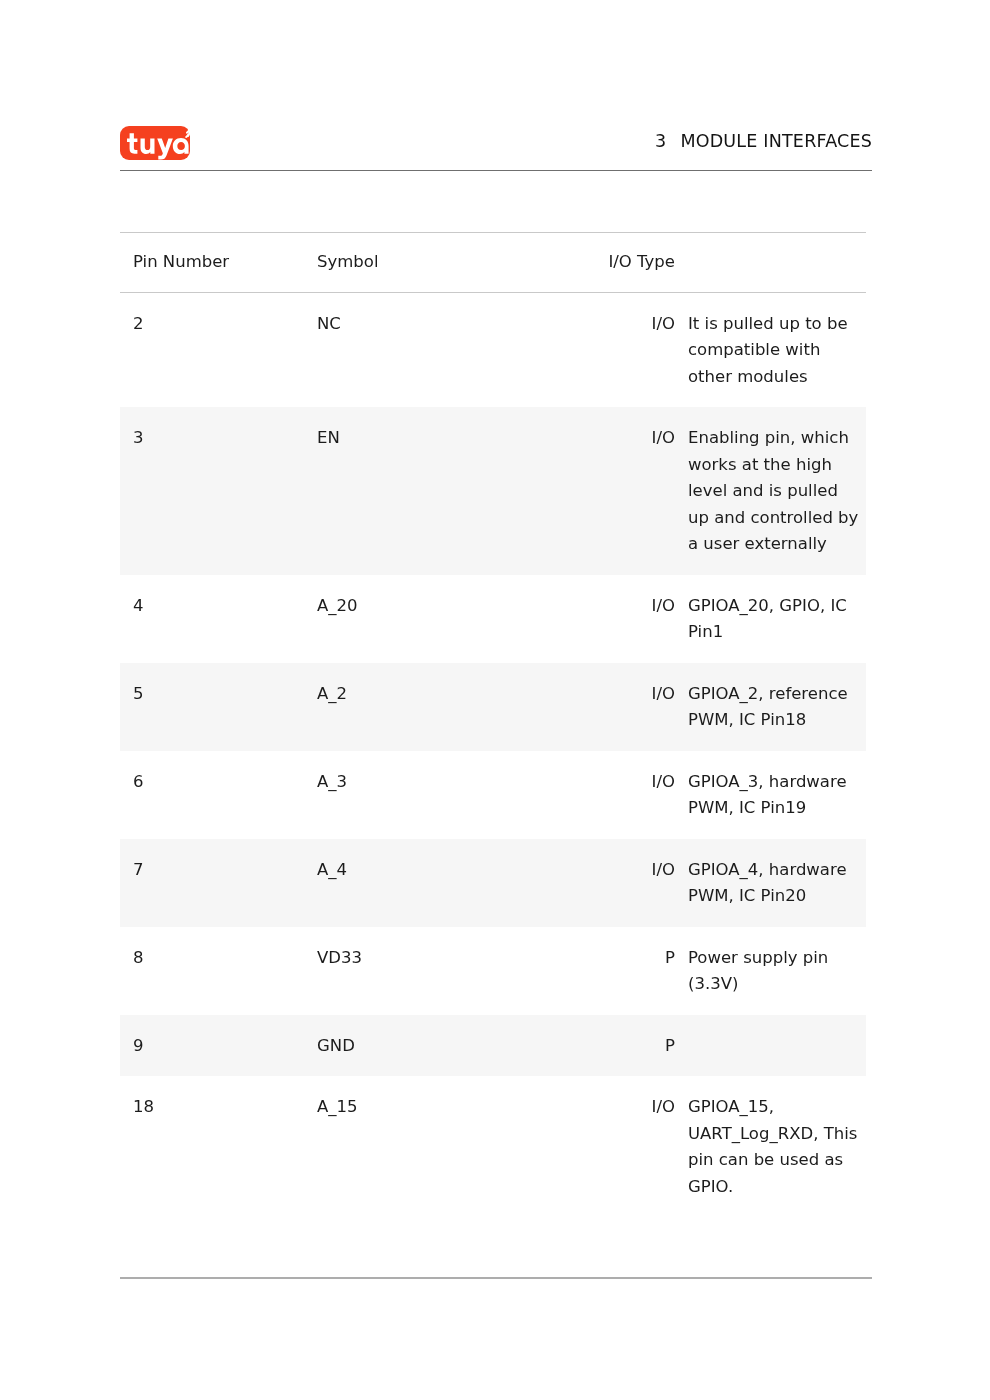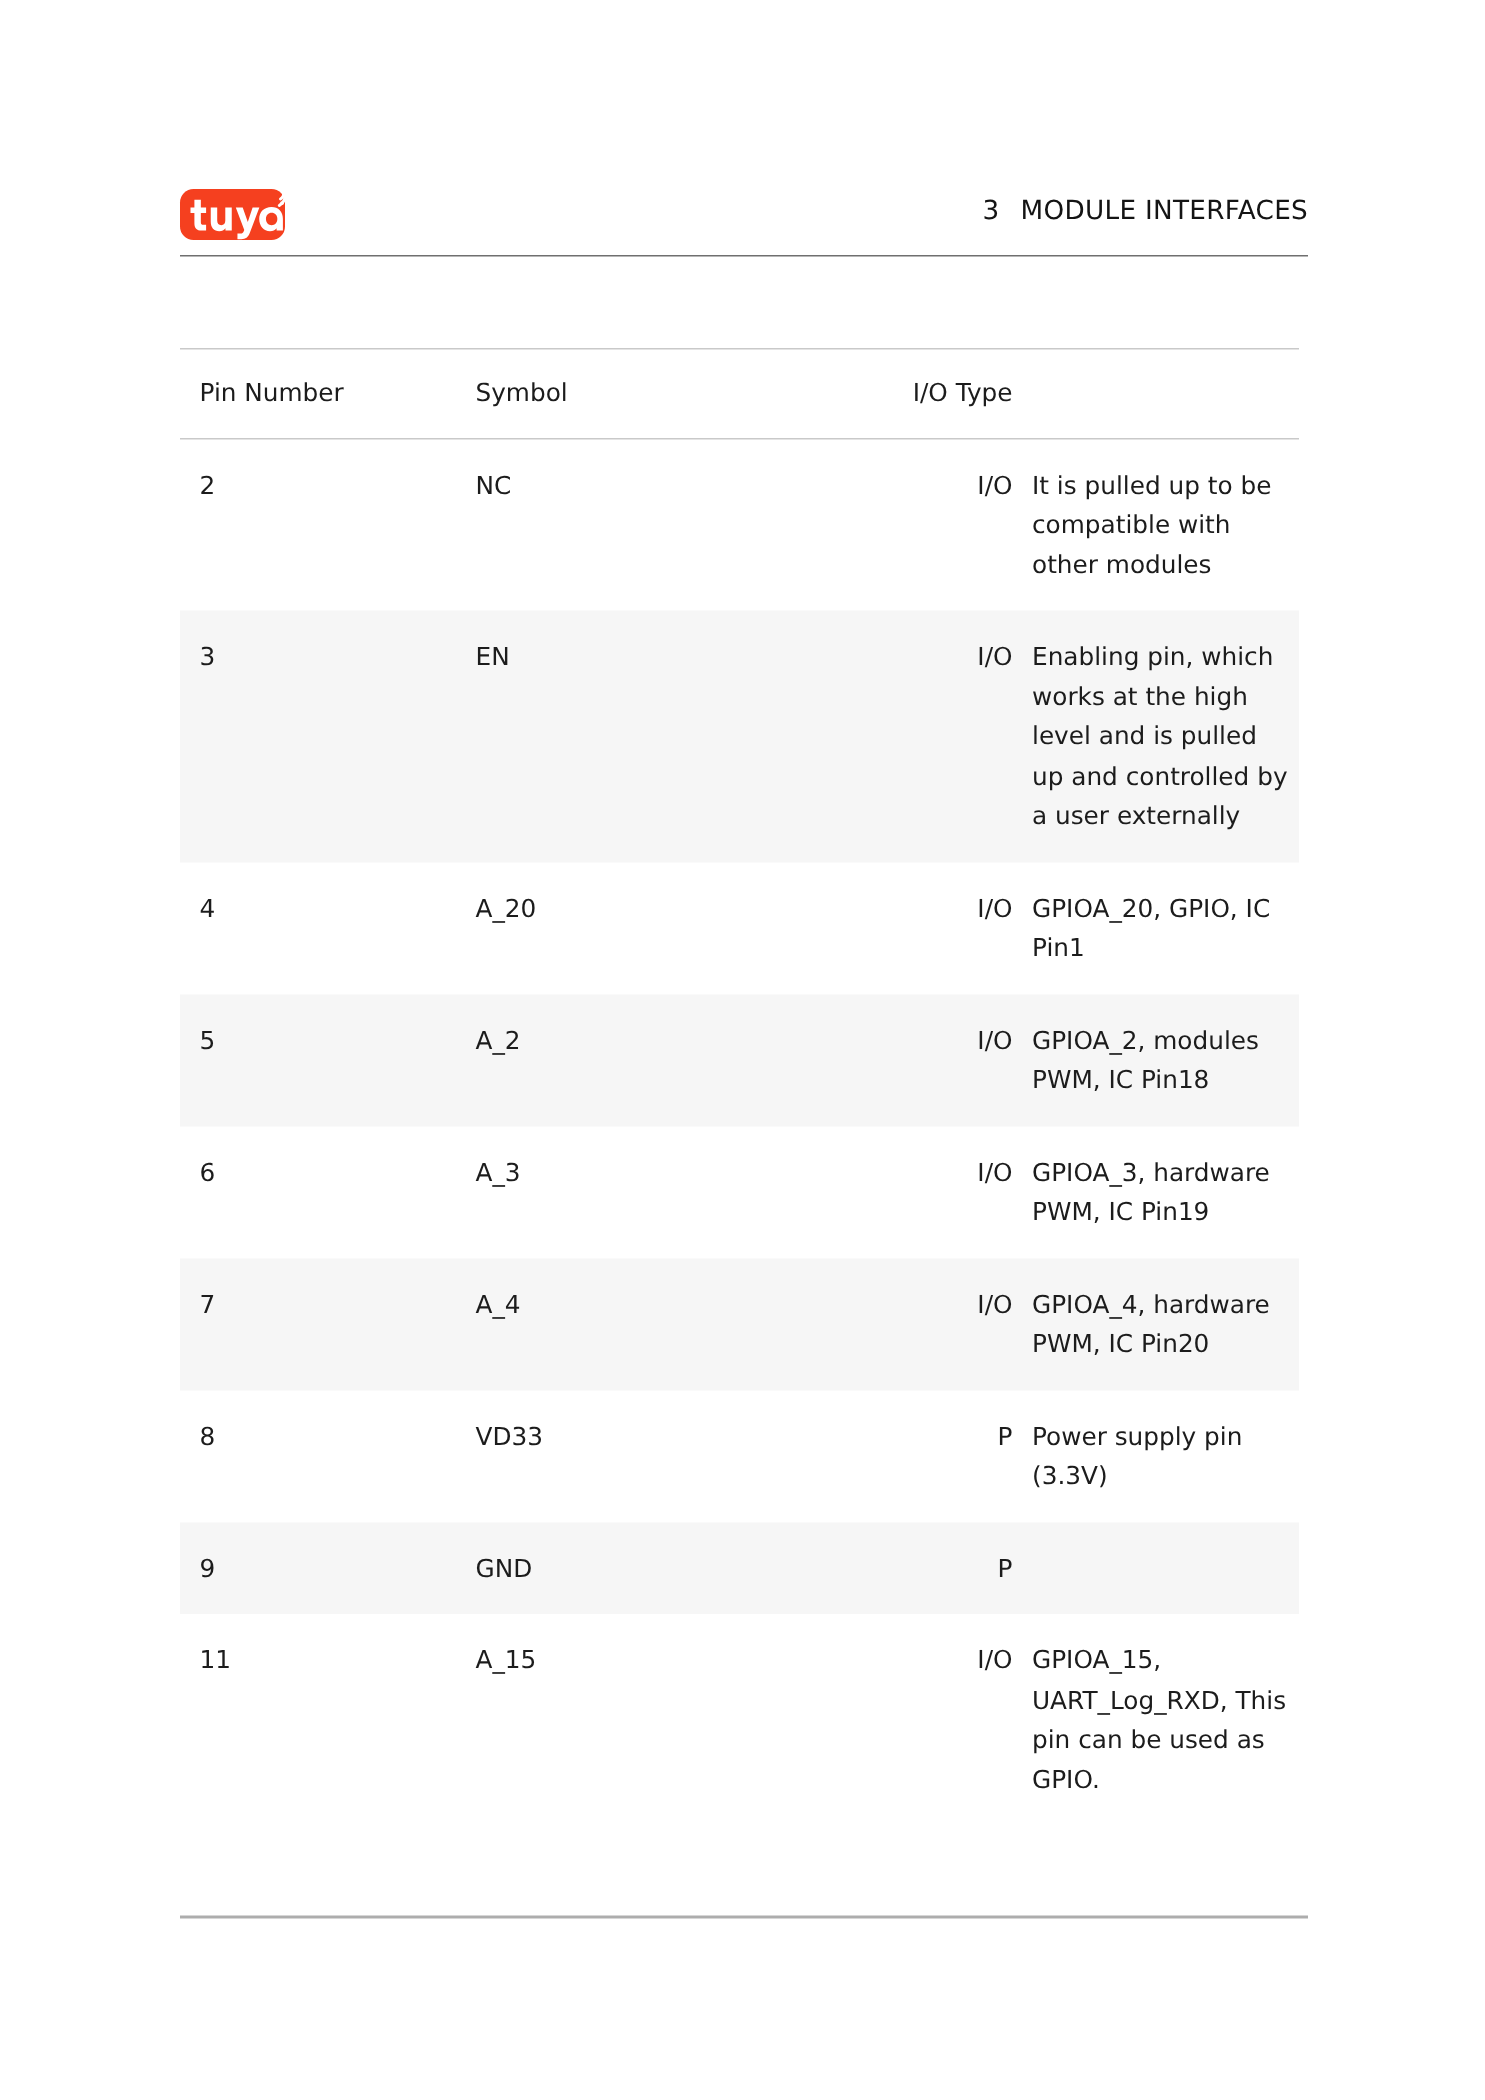--- a/index.html
+++ b/index.html
@@ -195,21 +195,21 @@
         <div class="row">
           <div class="cell c-pin">4</div>
           <div class="cell c-symbol">A_20</div>
           <div class="cell c-io">I/O</div>
           <div class="cell c-function">GPIOA_20, GPIO, IC Pin1</div>
         </div>
         <div class="row shaded">
           <div class="cell c-pin">5</div>
           <div class="cell c-symbol">A_2</div>
           <div class="cell c-io">I/O</div>
-          <div class="cell c-function">GPIOA_2, modules PWM, IC Pin18</div>
+          <div class="cell c-function">GPIOA_2, reference PWM, IC Pin18</div>
         </div>
         <div class="row">
           <div class="cell c-pin">6</div>
           <div class="cell c-symbol">A_3</div>
           <div class="cell c-io">I/O</div>
           <div class="cell c-function">GPIOA_3, hardware PWM, IC Pin19</div>
         </div>
         <div class="row shaded">
           <div class="cell c-pin">7</div>
           <div class="cell c-symbol">A_4</div>
@@ -221,21 +221,21 @@
           <div class="cell c-symbol">VD33</div>
           <div class="cell c-io">P</div>
           <div class="cell c-function">Power supply pin (3.3V)</div>
         </div>
         <div class="row shaded">
           <div class="cell c-pin">9</div>
           <div class="cell c-symbol">GND</div>
           <div class="cell c-io">P</div>
         </div>
         <div class="row">
-          <div class="cell c-pin">11</div>
+          <div class="cell c-pin">18</div>
           <div class="cell c-symbol">A_15</div>
           <div class="cell c-io">I/O</div>
           <div class="cell c-function">GPIOA_15, UART_Log_RXD, This pin can be used as GPIO.</div>
         </div>
       </div>
   </div>
 
   <div class="footer-rule"></div>
 
 </div>

